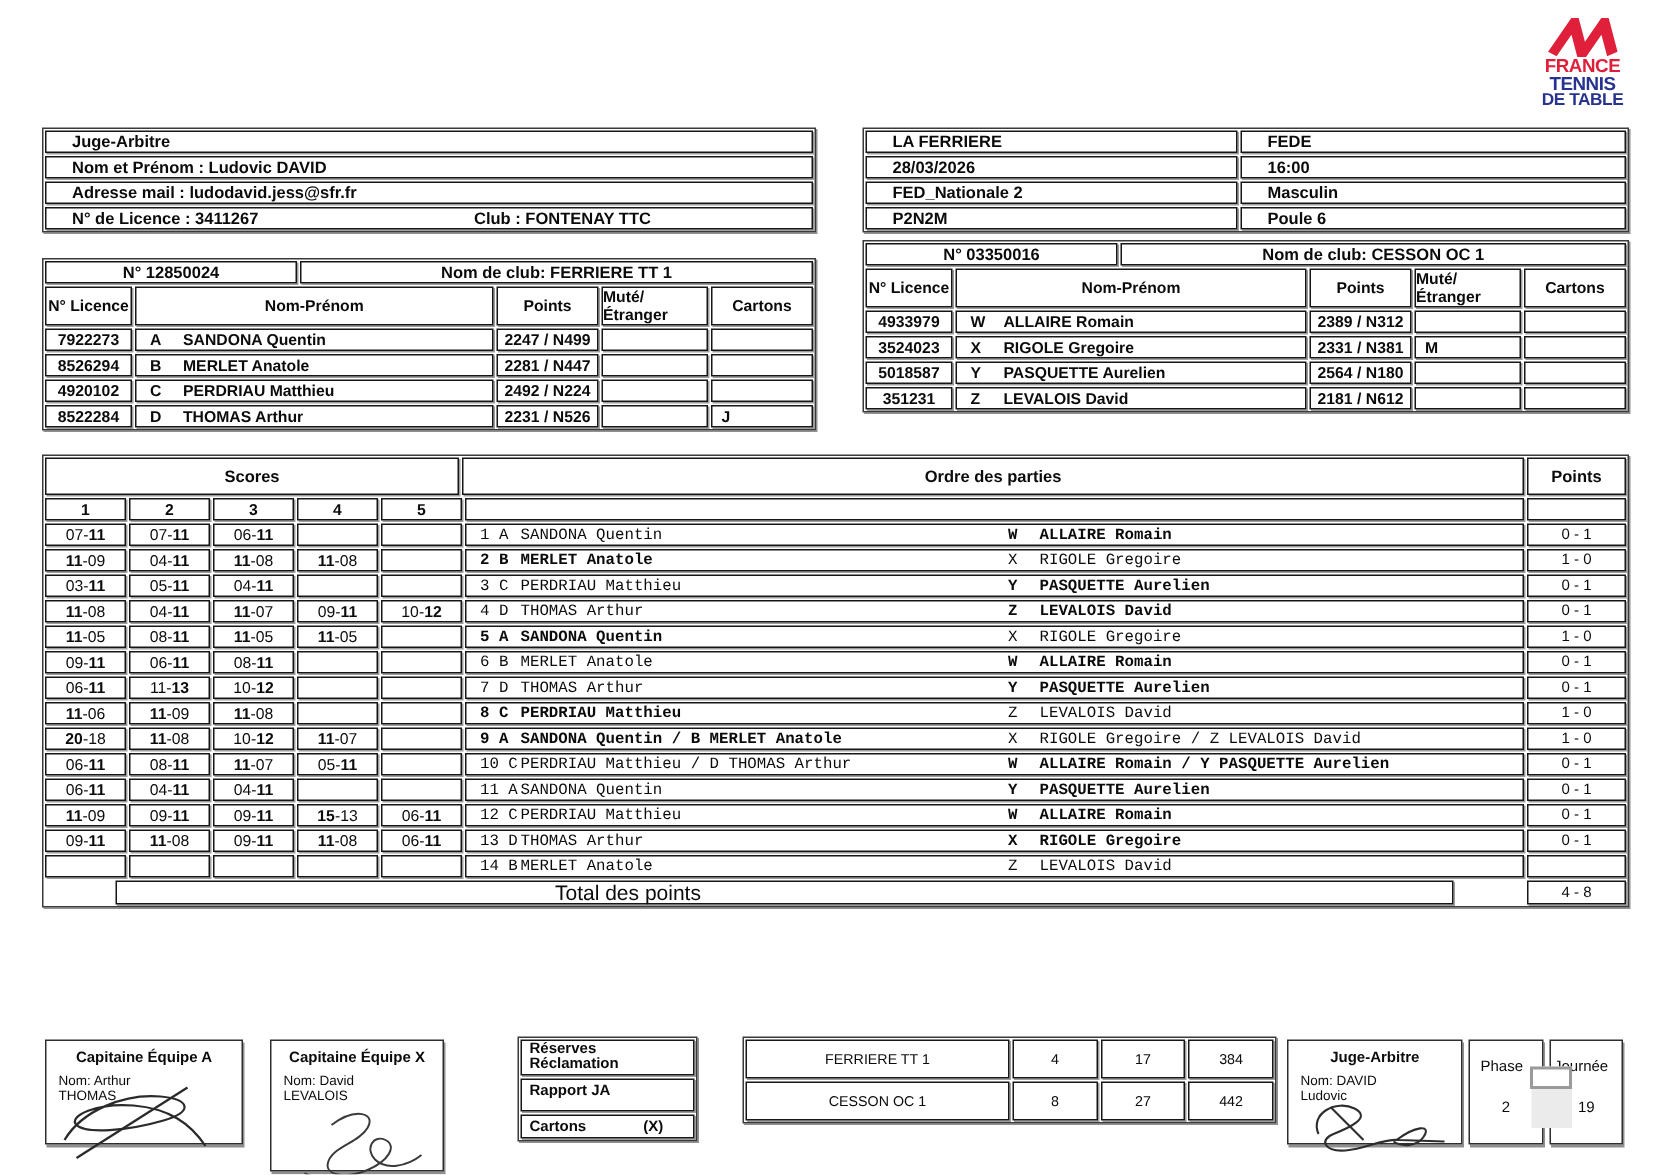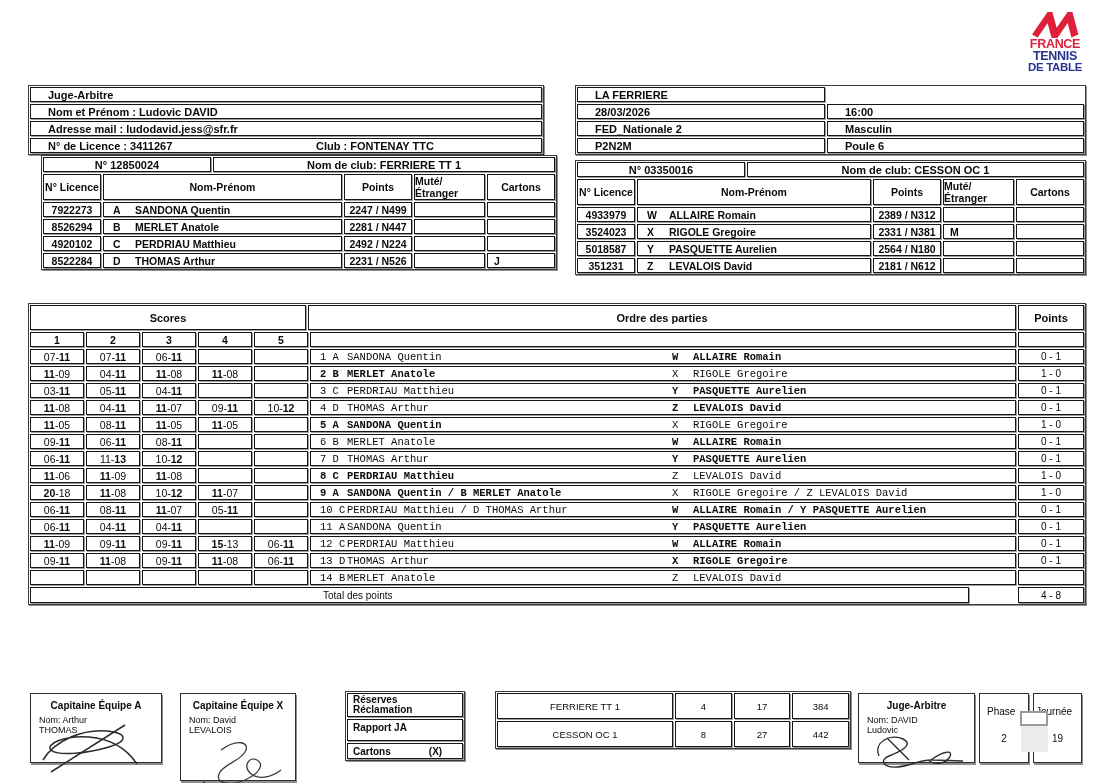--- a/index.html
+++ b/index.html
@@ -23,21 +23,21 @@
   .full{flex:1;}
   
   .t-referee{left:28px;top:85px;width:512px;}
   .t-match{left:575px;top:85px;width:507px;}
   .t-referee .cell,.t-match .cell{height:14px;padding-left:17px;}
   .t-referee .rel{position:relative;}
   .t-referee .club2{position:absolute;left:285px;top:0;height:100%;display:flex;align-items:center;}
   .c-mleft{width:248px;}
   .c-mright{flex:1;}
   
-  .t-team-a{left:28px;top:155px;width:512px;margin-left:13px;}
+  .t-team-a{left:28px;top:172px;width:512px;}
   .t-team-x{left:575px;top:160px;width:507px;}
   .c-num{width:168px;justify-content:center;}
   .c-club{flex:1;justify-content:center;}
   .c-lic{width:58px;justify-content:center;font-size:10.5px;}
   .c-nm{flex:1;font-size:10.5px;padding-left:9px;}
   .c-nm .letter{width:22px;display:inline-block;}
   .c-pt{width:68px;justify-content:center;font-size:10.5px;}
   .c-mu{width:71px;padding-left:6px;font-size:10.5px;}
   .c-ca{width:68px;padding-left:6px;font-size:10.5px;}
   .hdr{justify-content:center !important;padding-left:0 !important;}
@@ -52,21 +52,21 @@
   .c-ordre{flex:1;font-weight:normal;font-size:10.5px;padding:0;height:15px;}
   .c-ordre.numh{height:13px;}
   .c-pts{width:66px;justify-content:center;font-weight:normal;font-size:10px;height:15px;}
   .c-pts.numh{height:13px;}
   .half{display:flex;width:50%;align-items:flex-start;overflow:hidden;white-space:nowrap;font-family:Liberation Mono, monospace;}
   .plbl{width:27px;padding-left:9px;white-space:pre;flex-shrink:0;}
   .plbl.rl{width:21px;}
   .half.w{font-weight:bold;}
   .w{font-weight:bold;}
   .sep{font-weight:normal;}
-  .c-total{flex:1;padding-left:292px;font-weight:normal;font-size:10px;height:16px;}
+  .c-total{flex:1;padding-left:292px;font-weight:normal;font-size:14px;height:16px;margin-left:47px;}
   .c-totpts{width:66px;justify-content:center;font-weight:normal;font-size:10px;height:16px;margin-left:47px;}
   
   .fbox{position:absolute;border:1px solid #2e2e2e;box-shadow:1px 2px 0 #8f8f8f;background:#fff;box-sizing:border-box;}
   .b-capA{left:30px;top:693px;width:132px;height:70px;}
   .b-capX{left:180px;top:693px;width:116px;height:88px;}
   .b-ja{left:858px;top:693px;width:117px;height:70px;}
   .cap-title{text-align:center;font-size:10px;font-weight:bold;margin-top:6px;}
   .cap-name{font-size:9px;line-height:9.5px;margin:5px 0 0 8px;font-weight:normal;}
   .sig{position:absolute;left:4px;bottom:-14px;}
   .sigja{position:absolute;left:6px;bottom:-12px;}
@@ -120,20 +120,21 @@
         <div class="cell full rel">
       <span>N° de Licence : 3411267</span>
       <span class="club2">Club : FONTENAY TTC</span>
     </div>
       </div>
   </div>
 
   <div class="frame t-match">
     <div class="row">
       <div class="cell c-mleft">LA FERRIERE</div>
+      <div class="cell c-mright">FEDE</div>
     </div>
     <div class="row">
       <div class="cell c-mleft">28/03/2026</div>
       <div class="cell c-mright">16:00</div>
     </div>
     <div class="row">
       <div class="cell c-mleft">FED_Nationale 2</div>
       <div class="cell c-mright">Masculin</div>
     </div>
     <div class="row">

